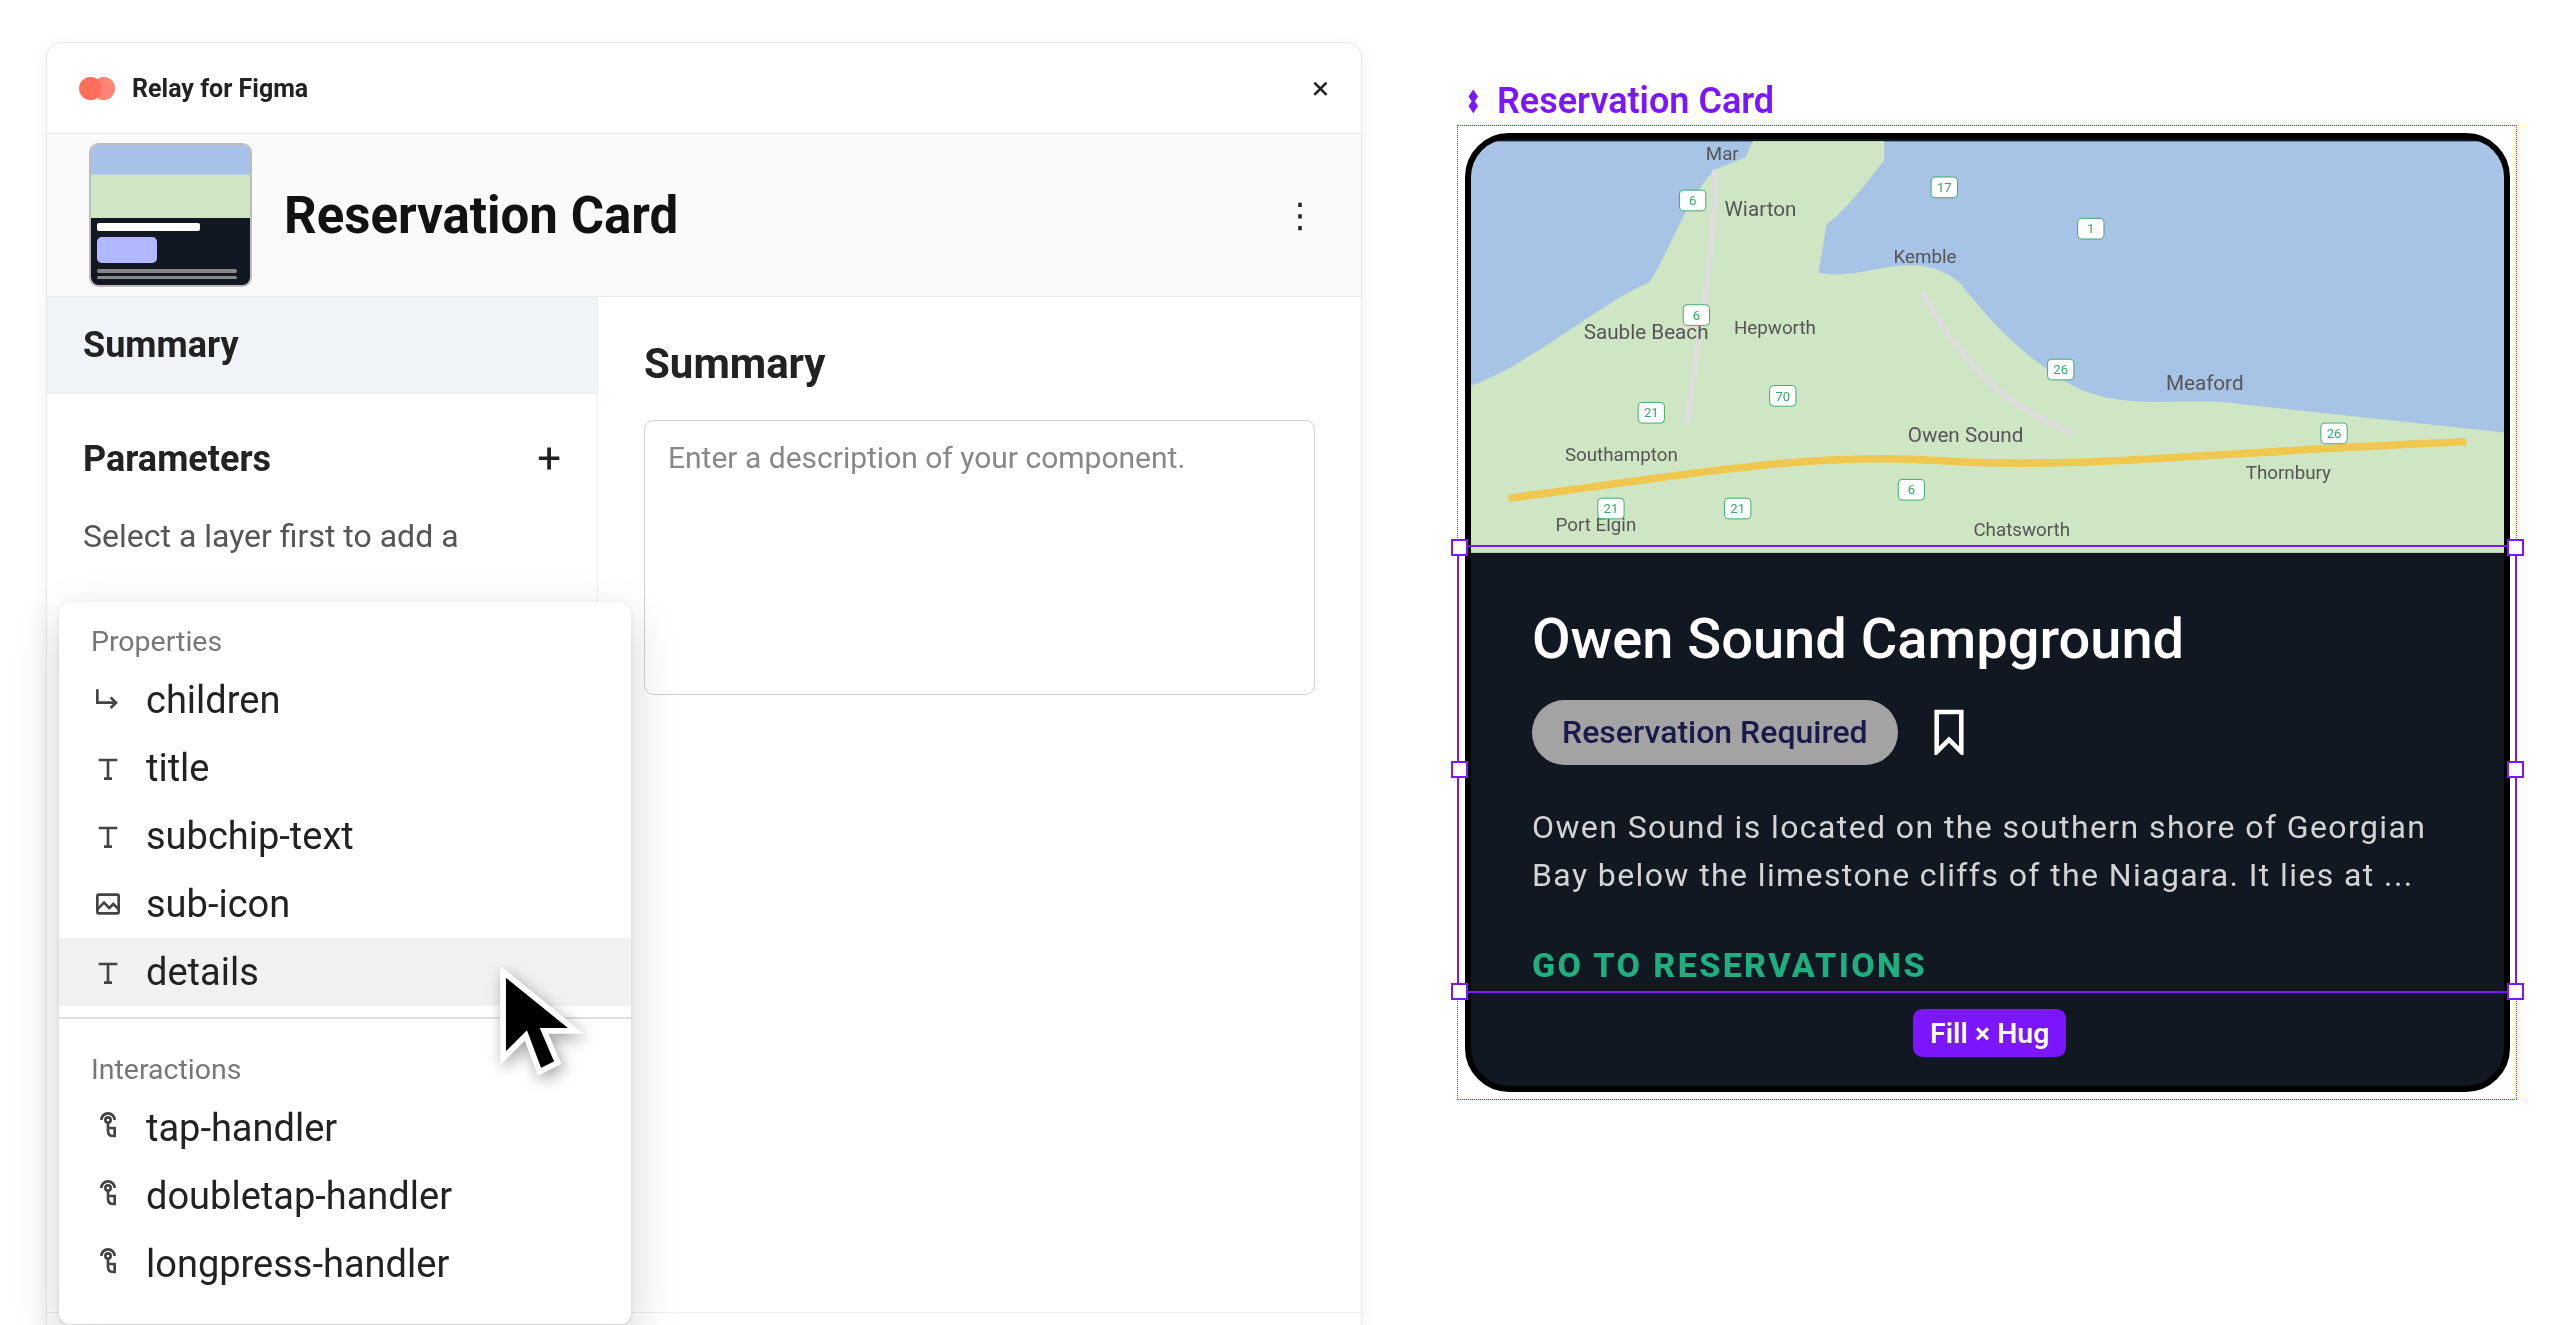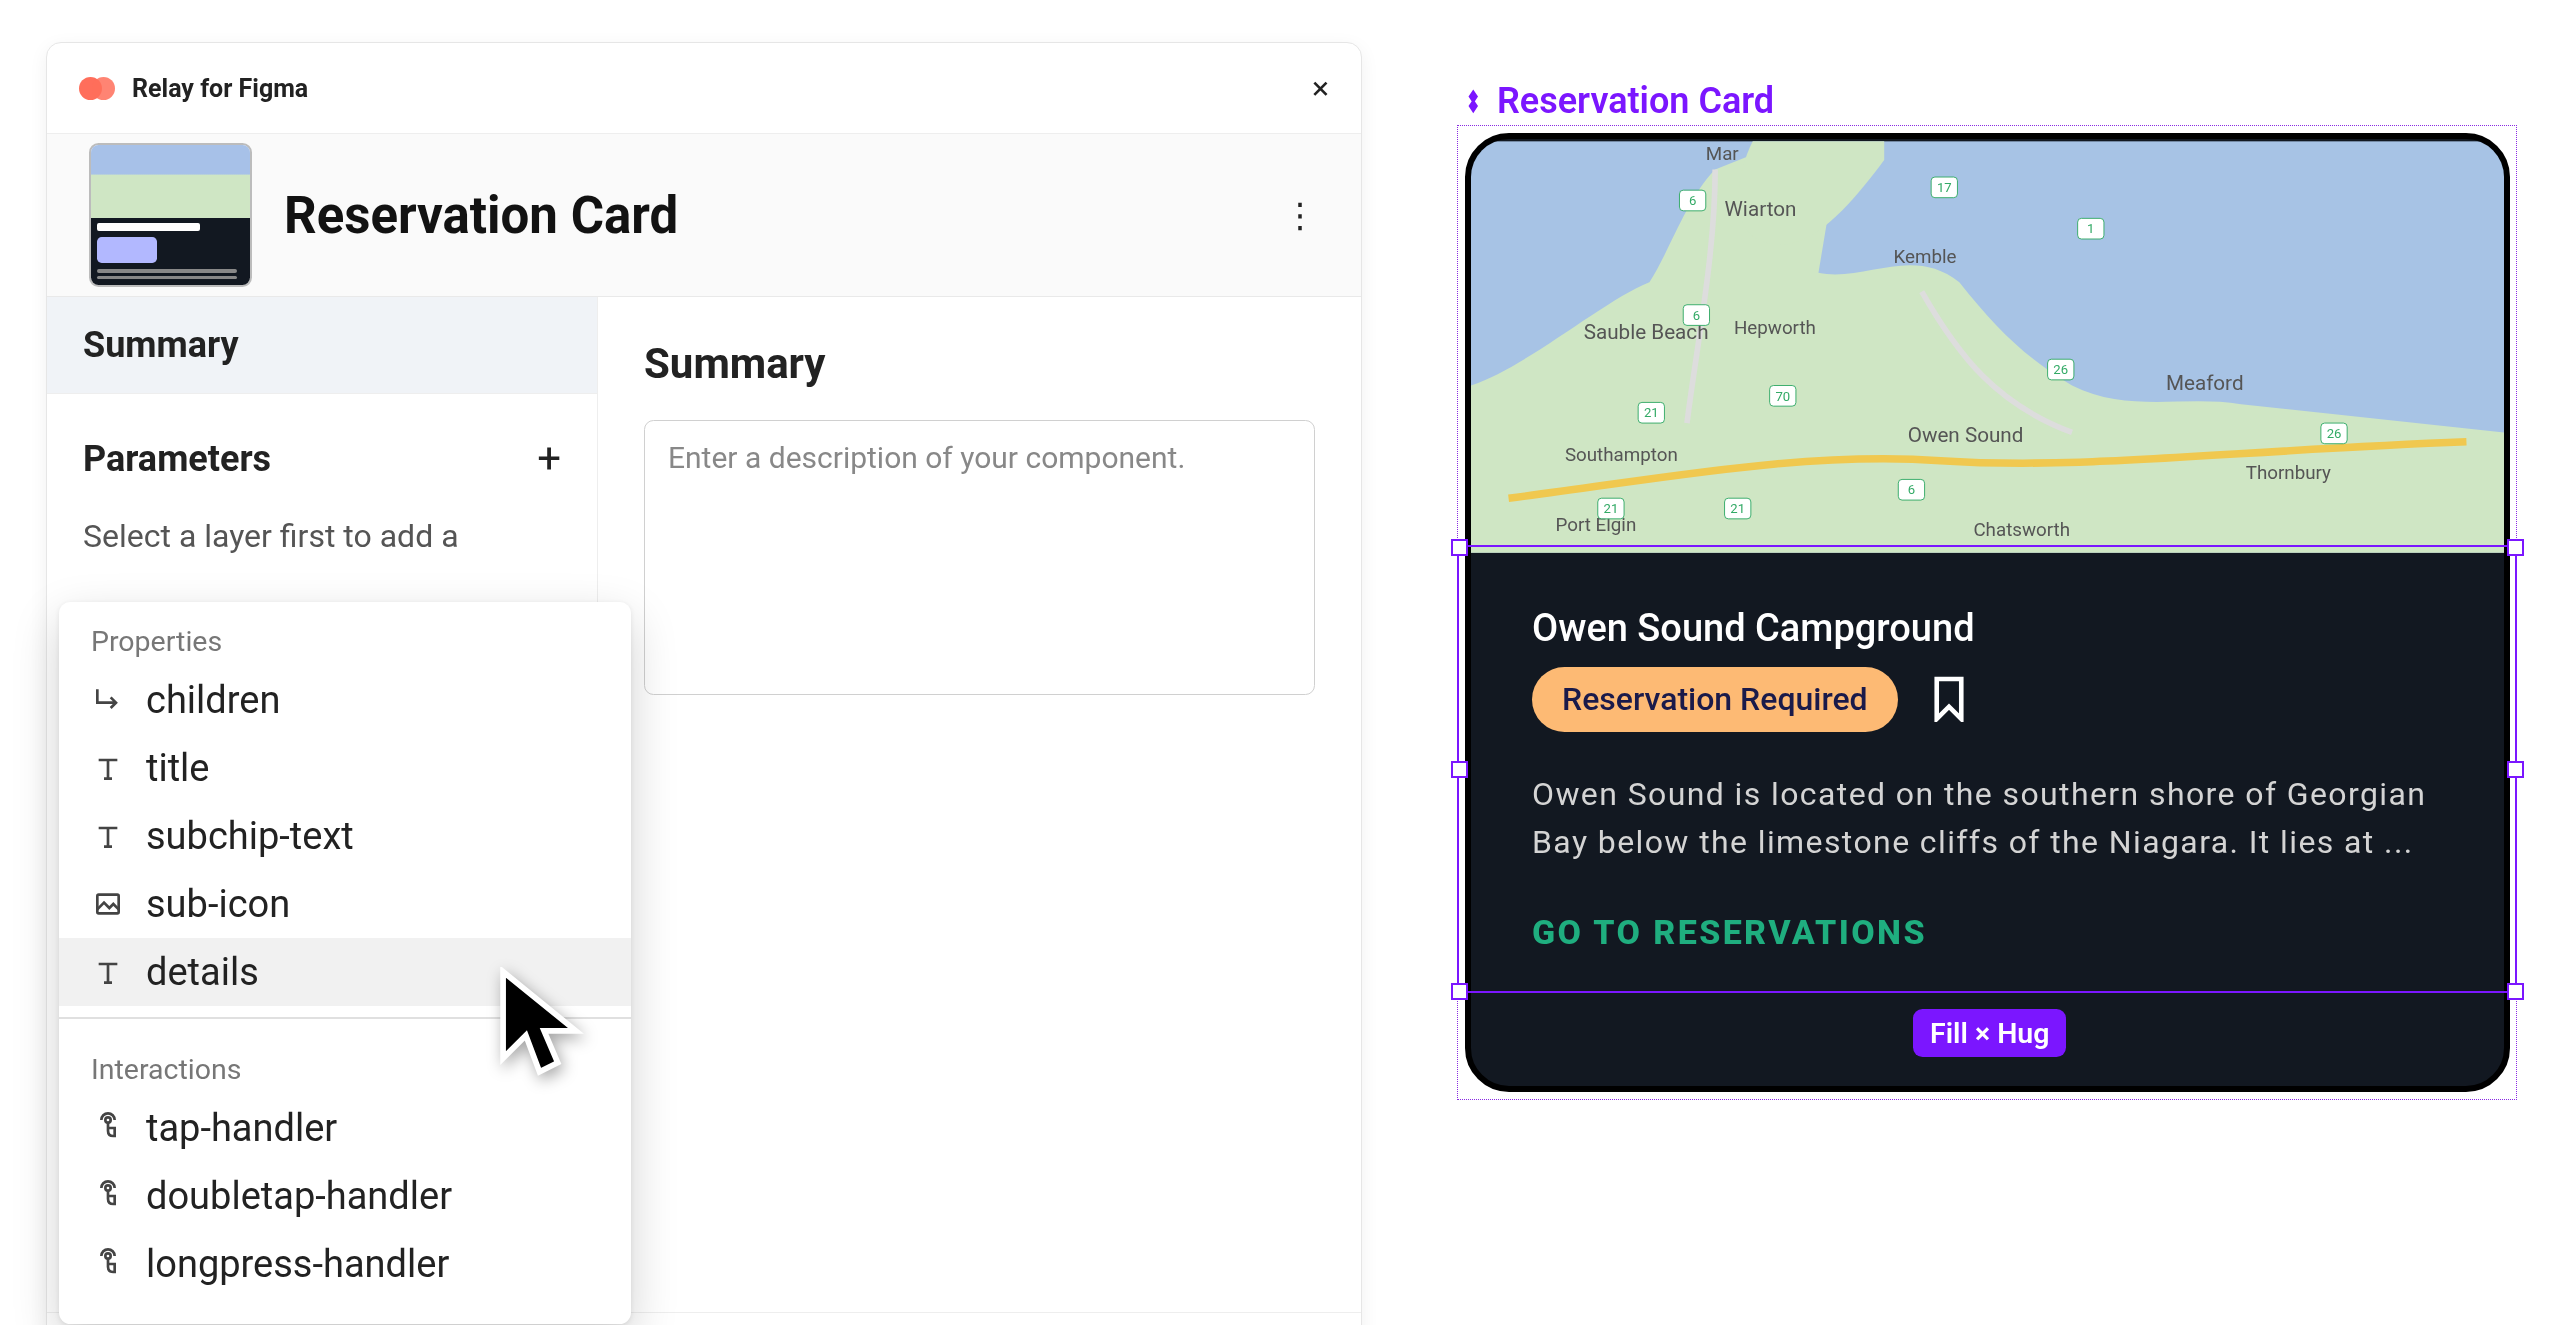--- a/index.html
+++ b/index.html
@@ -77,23 +77,23 @@
   .card-map { width:100%; height: 416px; position:relative;}
   .card-map svg { width:100%; height:100%;}
 
   .sel-band { position:absolute; left:1457px; top:545px; width:1060px; height:448px; border:2.8px solid #7b16ff; pointer-events:none;}
   .handle { position:absolute; width:17px; height:17px; background:#fff; border:2.8px solid #7b16ff;}
   .h1{ left:-8.5px; top:-8.5px;} .h2{ right:-8.5px; top:-8.5px;}
   .h3{ left:-8.5px; bottom:-8.5px;} .h4{ right:-8.5px; bottom:-8.5px;}
   .h5{ left:-8.5px; top:calc(50% - 8.5px);} .h6{ right:-8.5px; top:calc(50% - 8.5px);}
 
   .card-body { padding: 51px 61px 38px;}
-  .card-title { color:#fff; font-size: 38px; font-weight:500; margin-bottom: 17px;}
+  .card-title { color:#fff; font-size: 56px; font-weight:500; margin-bottom: 28px;}
   .chip-row { display:flex; align-items:center; gap: 32px; margin-bottom: 38px;}
-  .chip { background:#fdba74; color:#1a1a4a; font-size:32px; font-weight:500; padding: 13.3px 30px; border-radius: 38px;}
+  .chip { background:#a3a3a3; color:#1a1a4a; font-size:32px; font-weight:500; padding: 13.3px 30px; border-radius: 38px;}
   .bookmark { width:38px; height:46px;}
   .bookmark svg { width:100%; height:100%; stroke:#fff; stroke-width:3; fill:none;}
   .card-desc { color:#d4d4d4; font-size:32px; line-height:1.5; letter-spacing:1.4px; margin-bottom: 46px;}
   .card-cta { color:#1fae7f; font-size:34px; font-weight:800; letter-spacing:2.4px;}
 
   .sel-badge { position:absolute; left: 1913px; top: 1009px; background:#7b16ff; color:#fff; font-size:28.5px; font-weight:600; padding:7.6px 17px; border-radius:9.5px;}
 
   
   .stage { position:absolute; left:0; top:0; width:2576px; height:1054px; transform-origin: top left;}
 </style>

